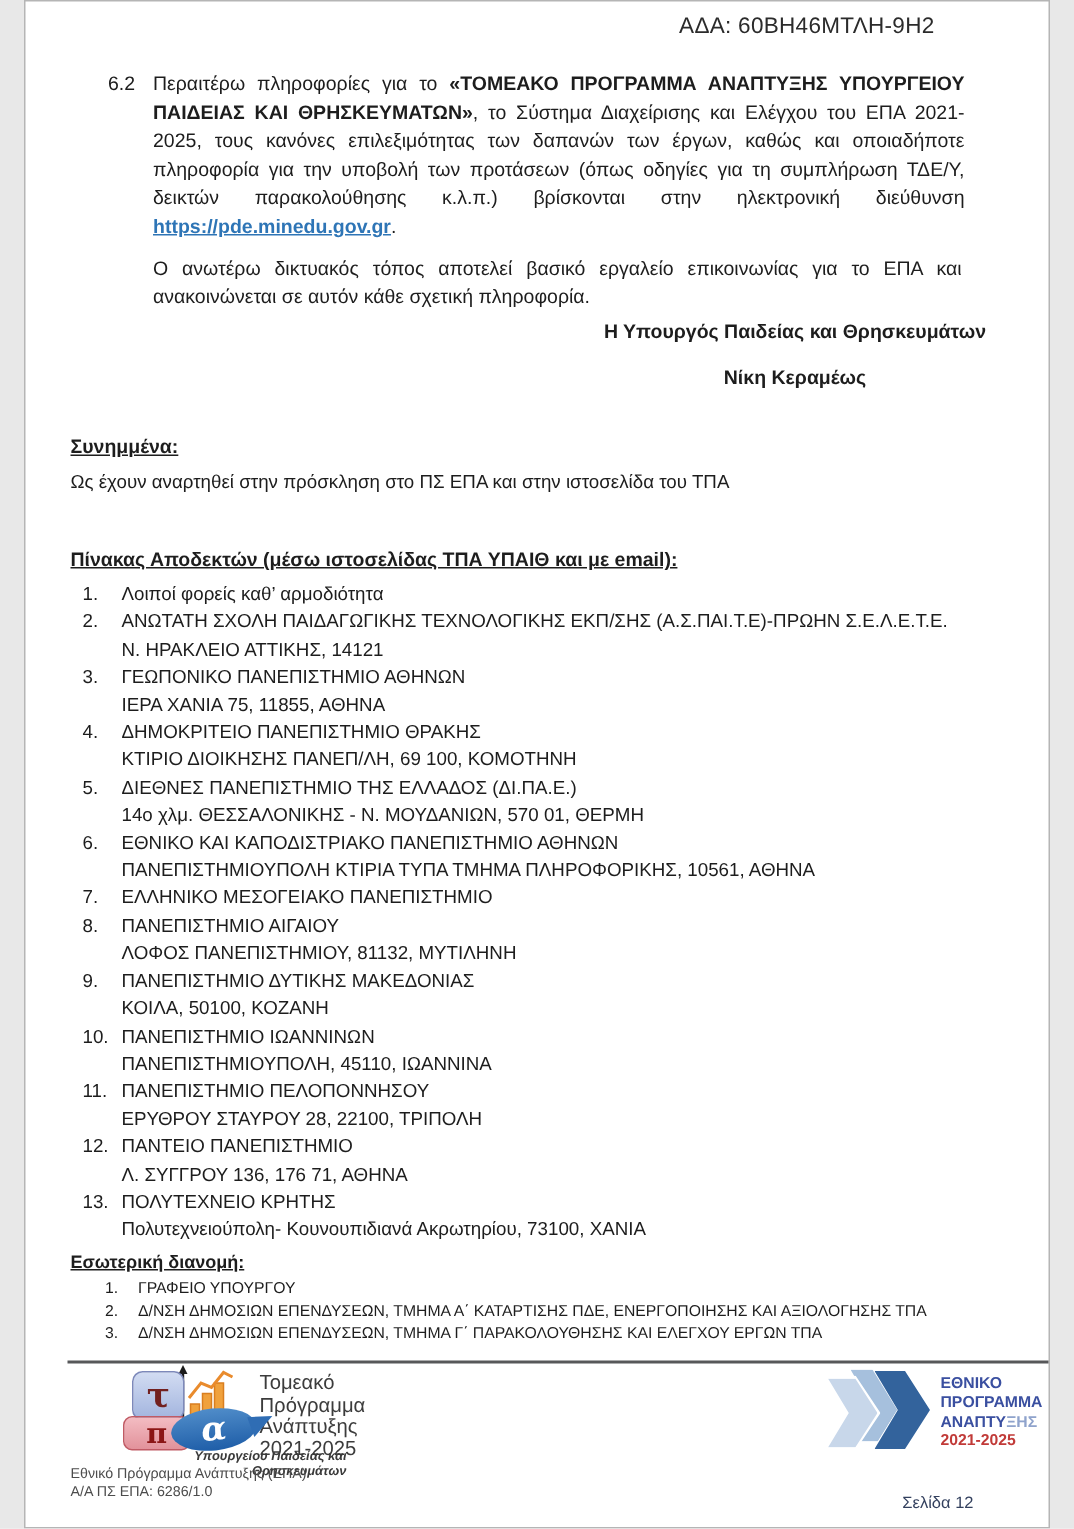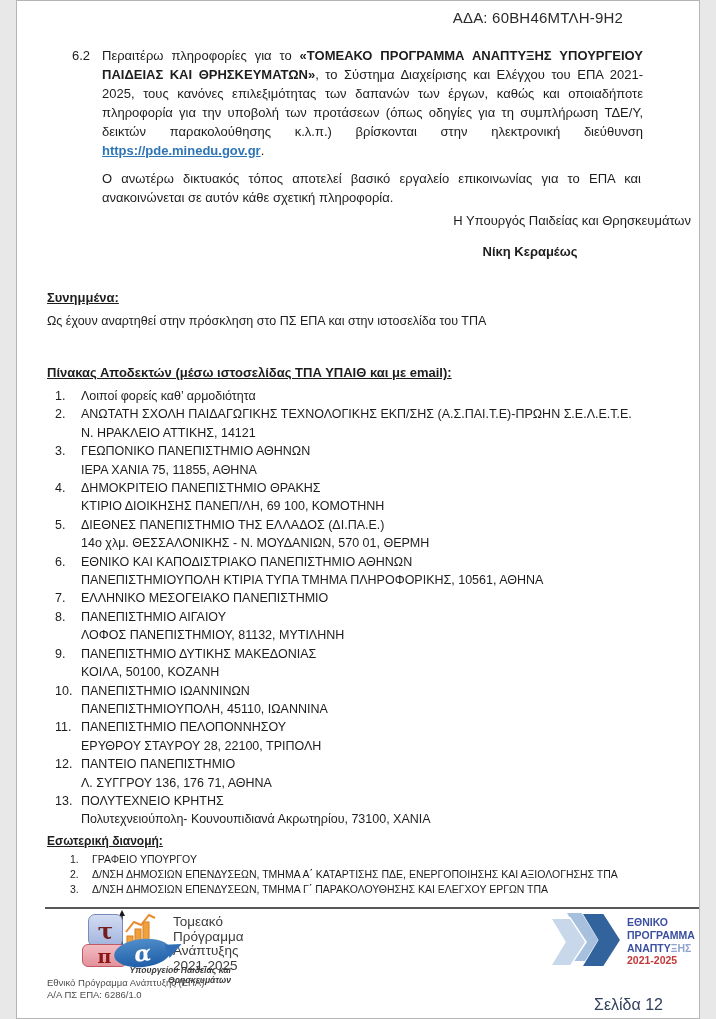--- a/index.html
+++ b/index.html
@@ -36,21 +36,21 @@
   a.doc-link{color:#2e75b6;font-weight:700;text-decoration:underline;cursor:pointer;}
   
   .para-2{
     margin:9px 58px 0 85px;
     font-size:13px;
     line-height:19px;
     text-align:justify;
   }
   
   .sig-block{margin-top:6px;margin-left:352px;width:322px;text-align:center;}
-  .sig-role{font-size:13px;font-weight:400;text-align:right;}
+  .sig-role{font-size:13px;font-weight:700;}
   .sig-name{margin-top:16px;font-size:13px;font-weight:700;}
   
   .h-underline{
     margin:0 0 0 30px;
     font-size:13px;
     font-weight:700;
     text-decoration:underline;
   }
   .attachments-h{margin-top:31px;}
   .attachments-body{margin:9px 0 0 30px;font-size:12.5px;}
@@ -128,21 +128,21 @@
     content:"";position:absolute;inset:2px;background:var(--c);
     clip-path:polygon(0% 0%,55% 0%,100% 50%,55% 100%,0% 100%,42% 50%);
   }
   .chev-light{left:0;top:8px;width:37px;height:50px;--c:#c8d7ea;z-index:2;}
   .chev-mid{left:15px;top:2px;width:37px;height:52px;--c:#a6c0dd;z-index:1;}
   .chev-dark{left:31px;top:3px;width:41px;height:56px;--c:#33639c;z-index:3;}
   .logo-right-text{position:absolute;left:77px;top:7px;font-size:10.5px;font-weight:700;line-height:12.8px;}
   .lr-blue{color:#3a4fa0;}
   .lr-light{color:#8fa3cc;}
   .lr-red{color:#c13a38;}
-  .page-label{position:absolute;right:36px;top:995px;font-size:16px;color:#33405e;}
+  .page-label{position:absolute;right:50px;top:995px;font-size:11px;color:#33405e;}
 </style>
 </head>
 <body>
 
 <div class="page">
 
   <div class="ada-line">ΑΔΑ: 60ΒΗ46ΜΤΛΗ-9Η2</div>
 
   <div class="para-62">
     <span class="sec-num">6.2</span>

